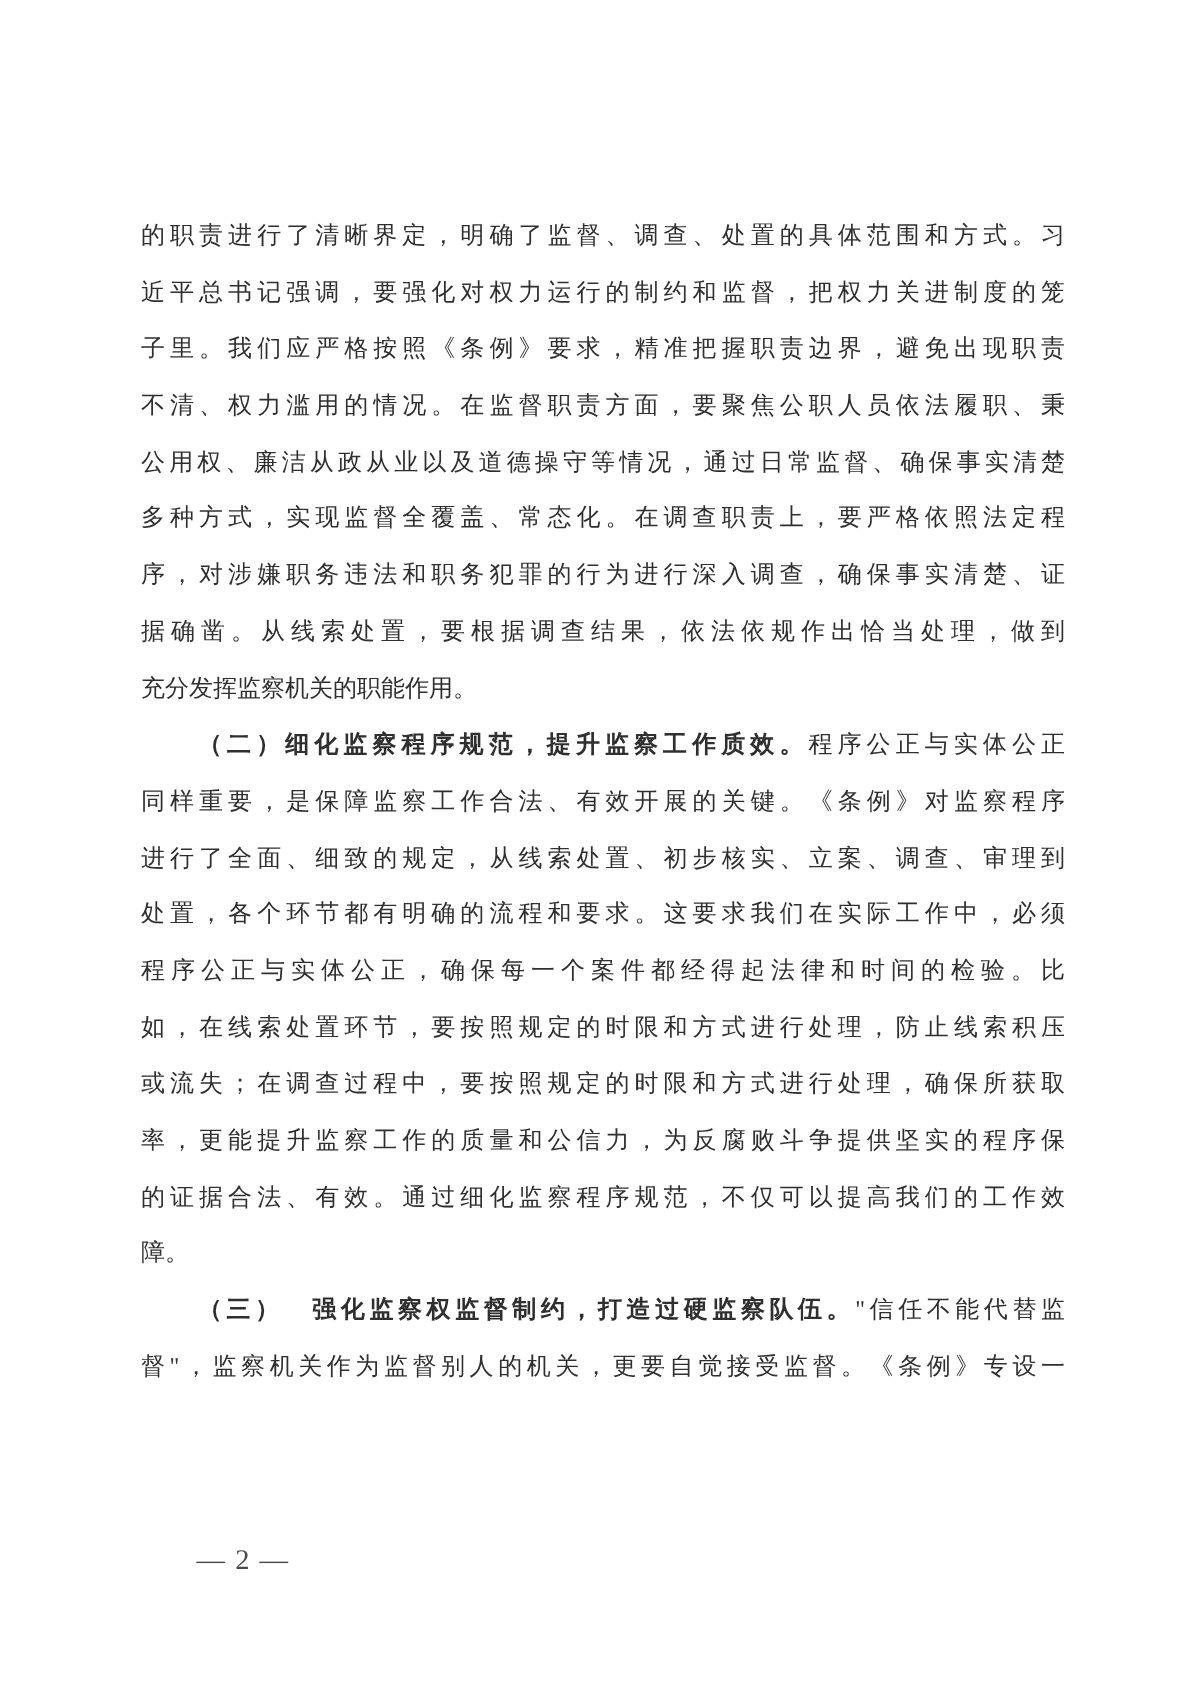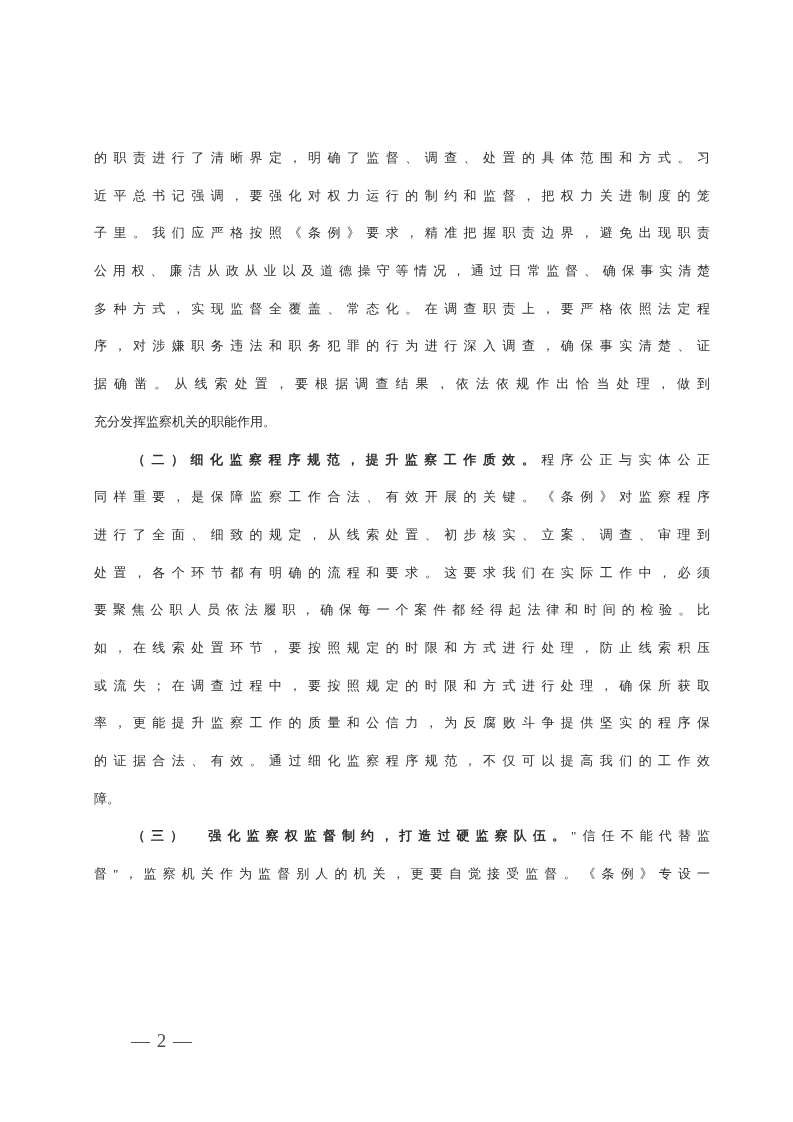--- a/index.html
+++ b/index.html
@@ -14,21 +14,21 @@
     background: #ffffff;
     overflow: hidden;
     font-family: "Liberation Serif", "DejaVu Serif", serif;
     color: #2f2f2f;
   }
   .content {
     position: absolute;
     left: 94px;
     top: 139px;
     width: 616px;
-    font-size: 13px;
+    font-size: 16px;
     line-height: 37.7px;
     text-rendering: optimizeLegibility;
   }
   .para { margin: 0; padding: 0; }
   .line {
     height: 37.7px;
     overflow: hidden;
     word-break: keep-all;
     white-space: normal;
     text-align: justify;
@@ -54,32 +54,33 @@
 </style>
 </head>
 <body>
 
 <div class="page">
   <div class="content">
       <div class="para">
         <div class="line j"><span class="seg">的职责进行了清晰界定，明确了监督、调查、处置的具体范围和方式。习</span></div>
         <div class="line j"><span class="seg">近平总书记强调，要强化对权力运行的制约和监督，把权力关进制度的笼</span></div>
         <div class="line j"><span class="seg">子里。我们应严格按照《条例》要求，精准把握职责边界，避免出现职责</span></div>
+        <div class="line j"><span class="seg">不清、权力滥用的情况。在监督职责方面，要聚焦公职人员依法履职、秉</span></div>
         <div class="line j"><span class="seg">公用权、廉洁从政从业以及道德操守等情况，通过日常监督、确保事实清楚</span></div>
         <div class="line j"><span class="seg">多种方式，实现监督全覆盖、常态化。在调查职责上，要严格依照法定程</span></div>
         <div class="line j"><span class="seg">序，对涉嫌职务违法和职务犯罪的行为进行深入调查，确保事实清楚、证</span></div>
         <div class="line j"><span class="seg">据确凿。从线索处置，要根据调查结果，依法依规作出恰当处理，做到</span></div>
         <div class="line"><span class="seg">充分发挥监察机关的职能作用。</span></div>
       </div>
       <div class="para">
         <div class="line j indent"><span class="seg bold">（二）细化监察程序规范，提升监察工作质效。</span><span class="seg">程序公正与实体公正</span></div>
         <div class="line j"><span class="seg">同样重要，是保障监察工作合法、有效开展的关键。《条例》对监察程序</span></div>
         <div class="line j"><span class="seg">进行了全面、细致的规定，从线索处置、初步核实、立案、调查、审理到</span></div>
         <div class="line j"><span class="seg">处置，各个环节都有明确的流程和要求。这要求我们在实际工作中，必须</span></div>
-        <div class="line j"><span class="seg">要聚焦公职人员依法履职，确保每一个案件都经得起法律和时间的检验。比</span></div>
+        <div class="line j"><span class="seg">程序公正与实体公正，确保每一个案件都经得起法律和时间的检验。比</span></div>
         <div class="line j"><span class="seg">如，在线索处置环节，要按照规定的时限和方式进行处理，防止线索积压</span></div>
         <div class="line j"><span class="seg">或流失；在调查过程中，要按照规定的时限和方式进行处理，确保所获取</span></div>
         <div class="line j"><span class="seg">率，更能提升监察工作的质量和公信力，为反腐败斗争提供坚实的程序保</span></div>
         <div class="line j"><span class="seg">的证据合法、有效。通过细化监察程序规范，不仅可以提高我们的工作效</span></div>
         <div class="line"><span class="seg">障。</span></div>
       </div>
       <div class="para">
         <div class="line j indent"><span class="seg bold">（三）　强化监察权监督制约，打造过硬监察队伍。</span><span class="seg">"信任不能代替监</span></div>
         <div class="line j"><span class="seg">督"，监察机关作为监督别人的机关，更要自觉接受监督。《条例》专设一</span></div>
       </div>

